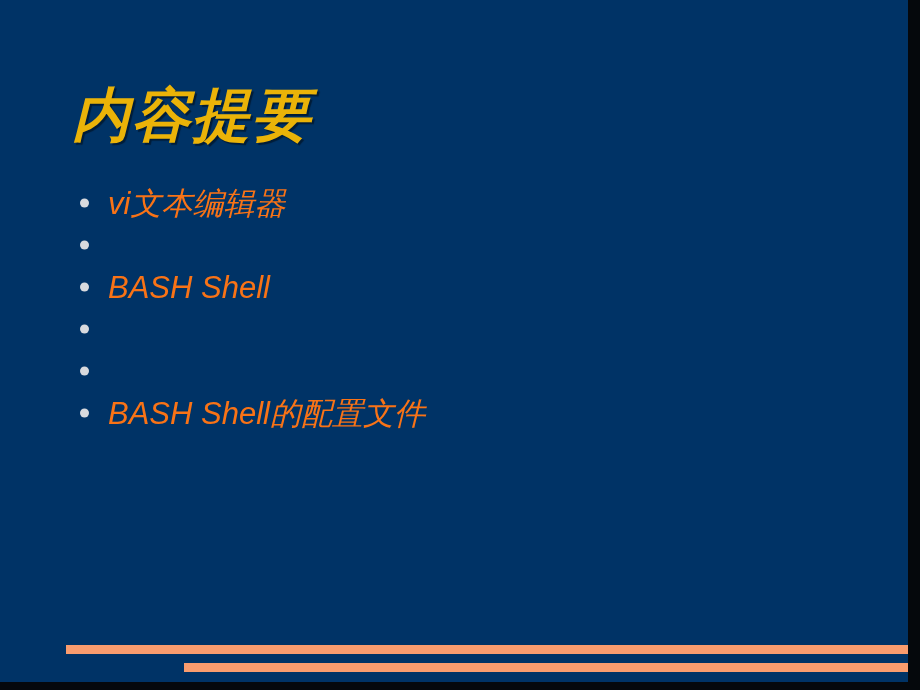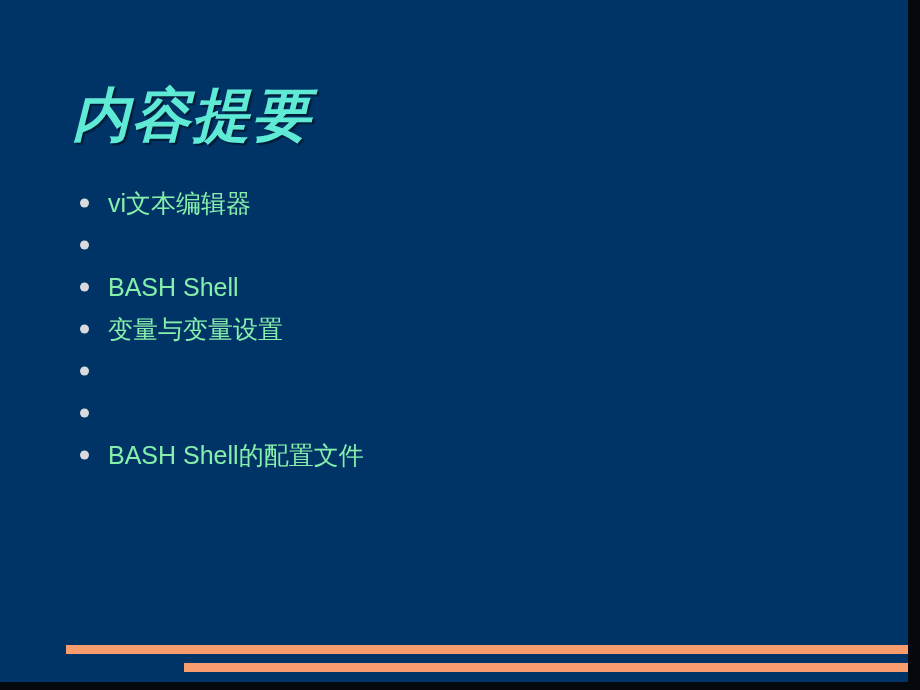--- a/index.html
+++ b/index.html
@@ -37,21 +37,21 @@
 
   
   .slide-title {
     position: absolute;
     left: 72px;
     top: 44px;
     font-family: "Liberation Serif", "DejaVu Serif", serif;
     font-style: italic;
     font-size: 58px;
     line-height: 1.15;
-    color: #5eead4;
+    color: #eab308;
     letter-spacing: 2px;
     white-space: nowrap;
     text-shadow: 2px 2px 1px rgba(0, 0, 0, 0.45);
   }
 
   
   .bullet-list {
     position: absolute;
     left: 72px;
     top: 182px;
@@ -75,24 +75,25 @@
     top: 50%;
     transform: translateY(-50%);
     width: 9px;
     height: 9px;
     border-radius: 50%;
     background: #d8dade;
   }
 
   .bullet-text {
     font-family: "Liberation Serif", "DejaVu Serif", serif;
-    font-size: 25px;
+    font-size: 31px;
     line-height: 1;
-    color: #86efac;
+    color: #f97316;
     white-space: nowrap;
+    font-style: italic;
   }
 
   
   .bullet-text .lat {
     font-family: "Liberation Sans", sans-serif;
   }
 
   
   .bar {
     position: absolute;
@@ -122,26 +123,20 @@
       <span class="bullet-marker"></span>
     </li>
 
     <li class="bullet-item">
       <span class="bullet-marker"></span>
       <span class="bullet-text">
         <span class="lat">BASH Shell</span>
       </span>
     </li>
 
-    <li class="bullet-item">
-      <span class="bullet-marker"></span>
-      <span class="bullet-text">
-        <span>变量与变量设置</span>
-      </span>
-    </li>
 
     <li class="bullet-item">
       <span class="bullet-marker"></span>
     </li>
 
     <li class="bullet-item">
       <span class="bullet-marker"></span>
     </li>
 
     <li class="bullet-item">

